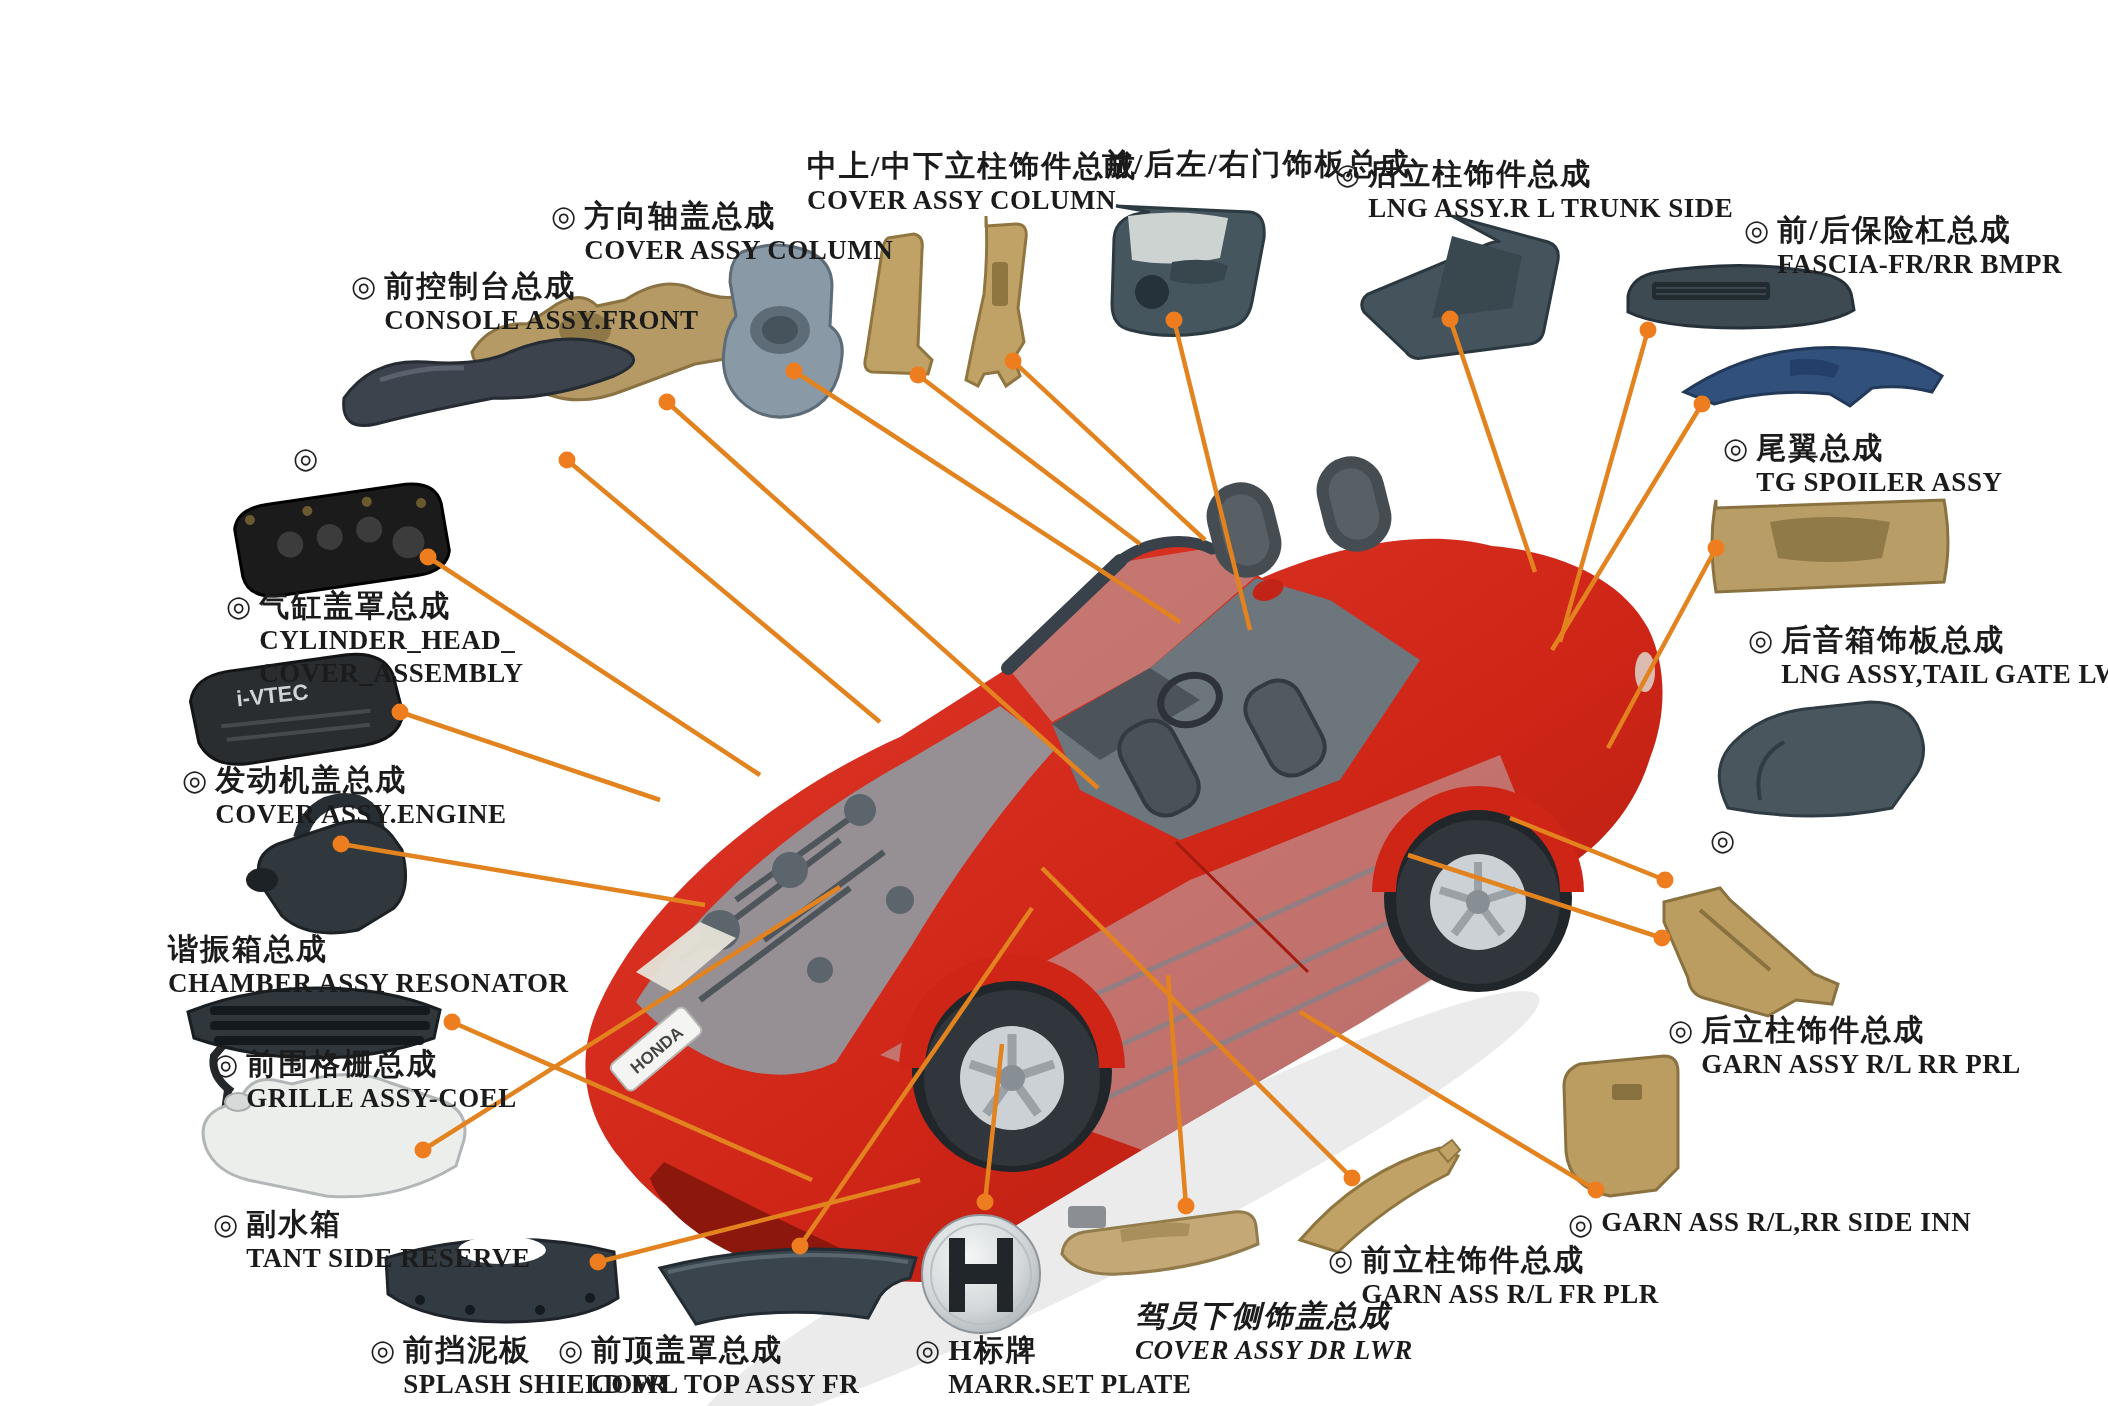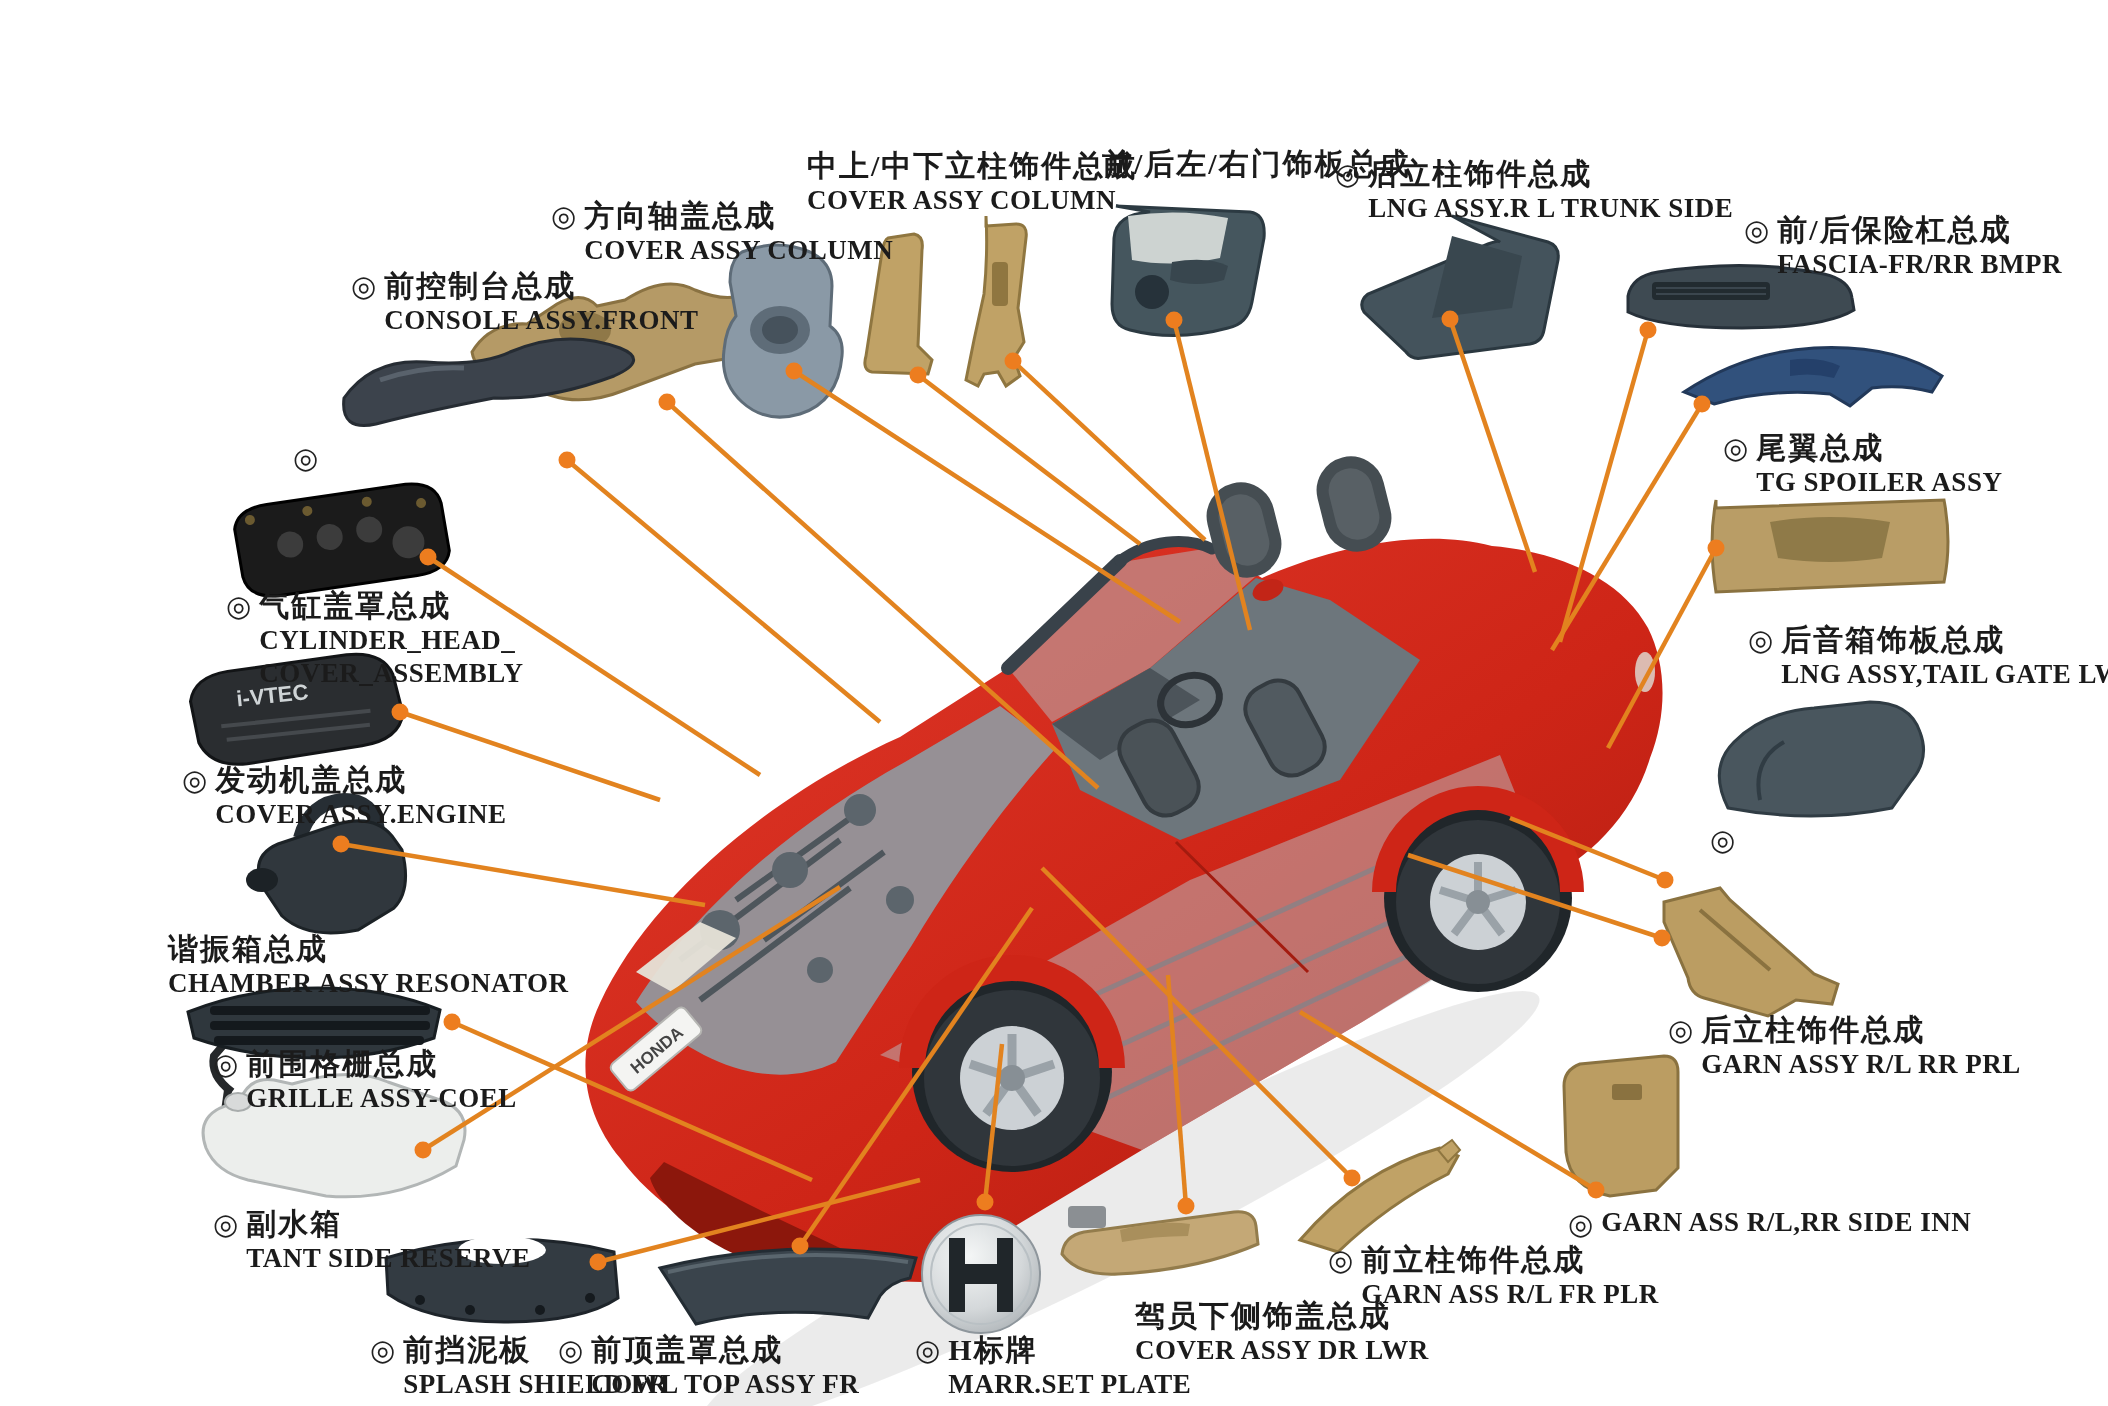--- a/index.html
+++ b/index.html
@@ -445,21 +445,21 @@
     </span>
   </div>
       <div class="label" style="left: 915px; top: 1332px;">
     <span class="marker">◎</span>
     <span class="txt">
       <span class="zh">H标牌</span>
       <span class="en">MARR.SET PLATE</span>
 
     </span>
   </div>
-      <div class="label" style="left: 1135px; top: 1298px;">
+      <div class="label" style="left: 1135px; top: 1298px; font-style: italic;">
 
     <span class="txt">
       <span class="zh">驾员下侧饰盖总成</span>
       <span class="en">COVER ASSY DR LWR</span>
 
     </span>
   </div>
     </div>
 
 </div>

